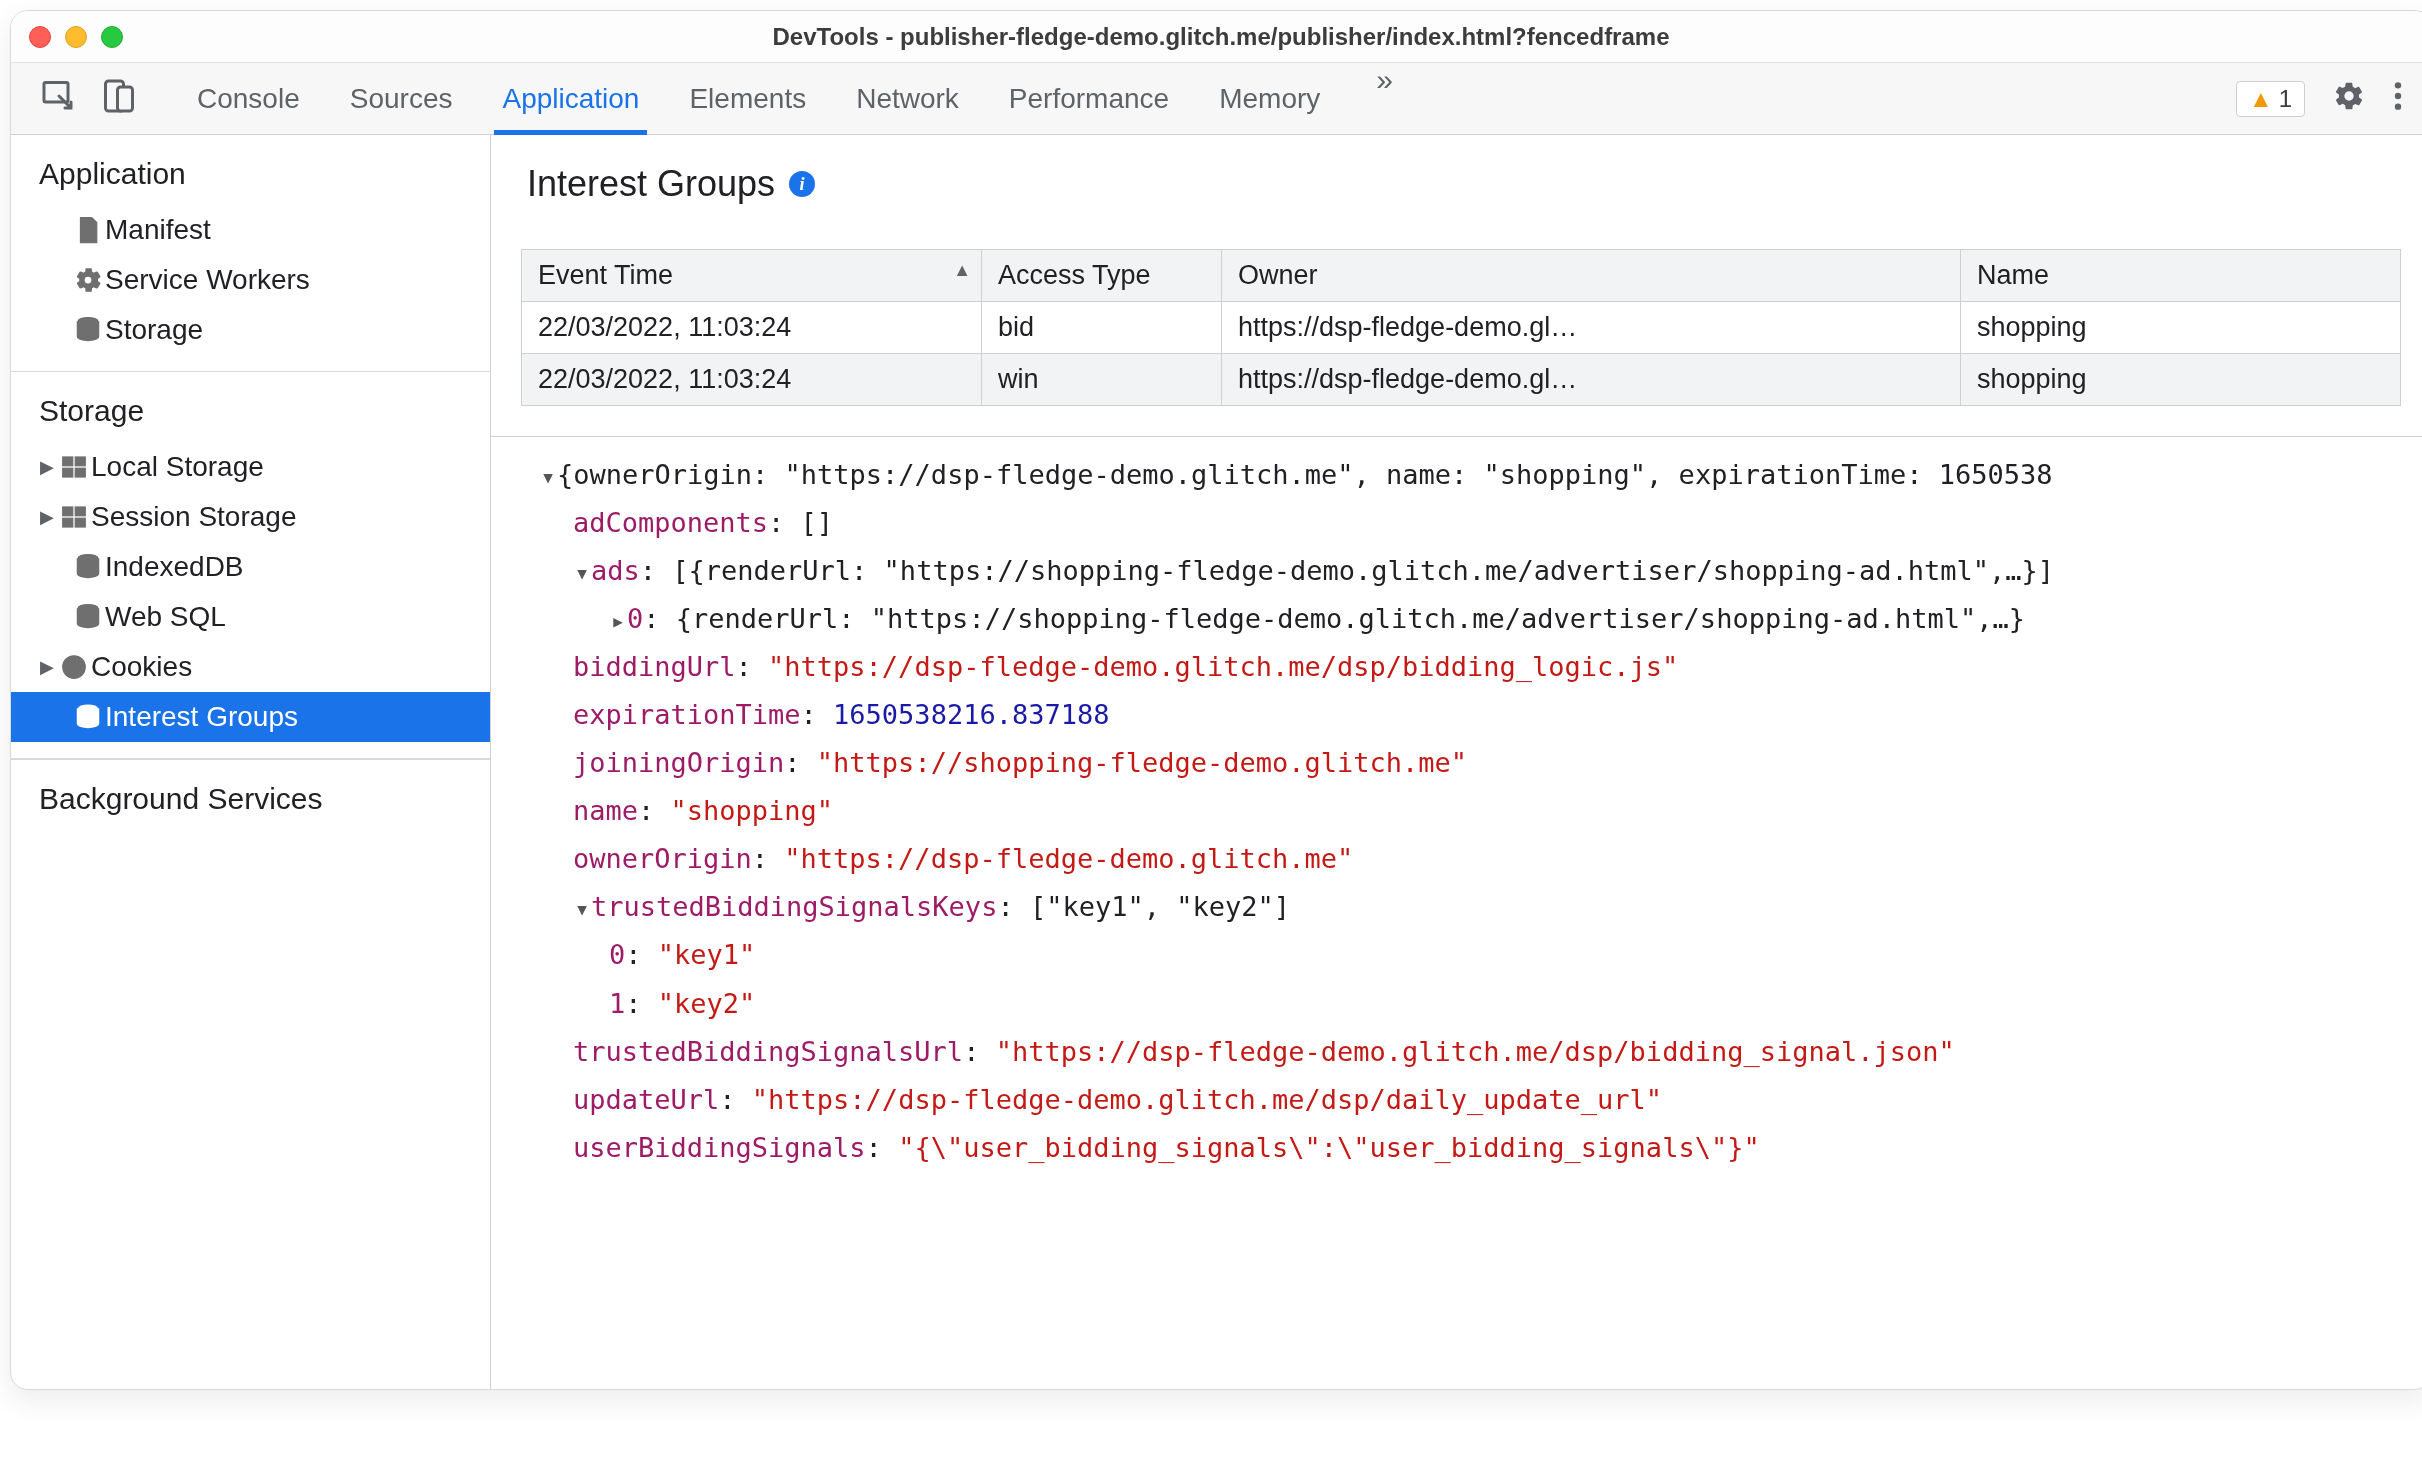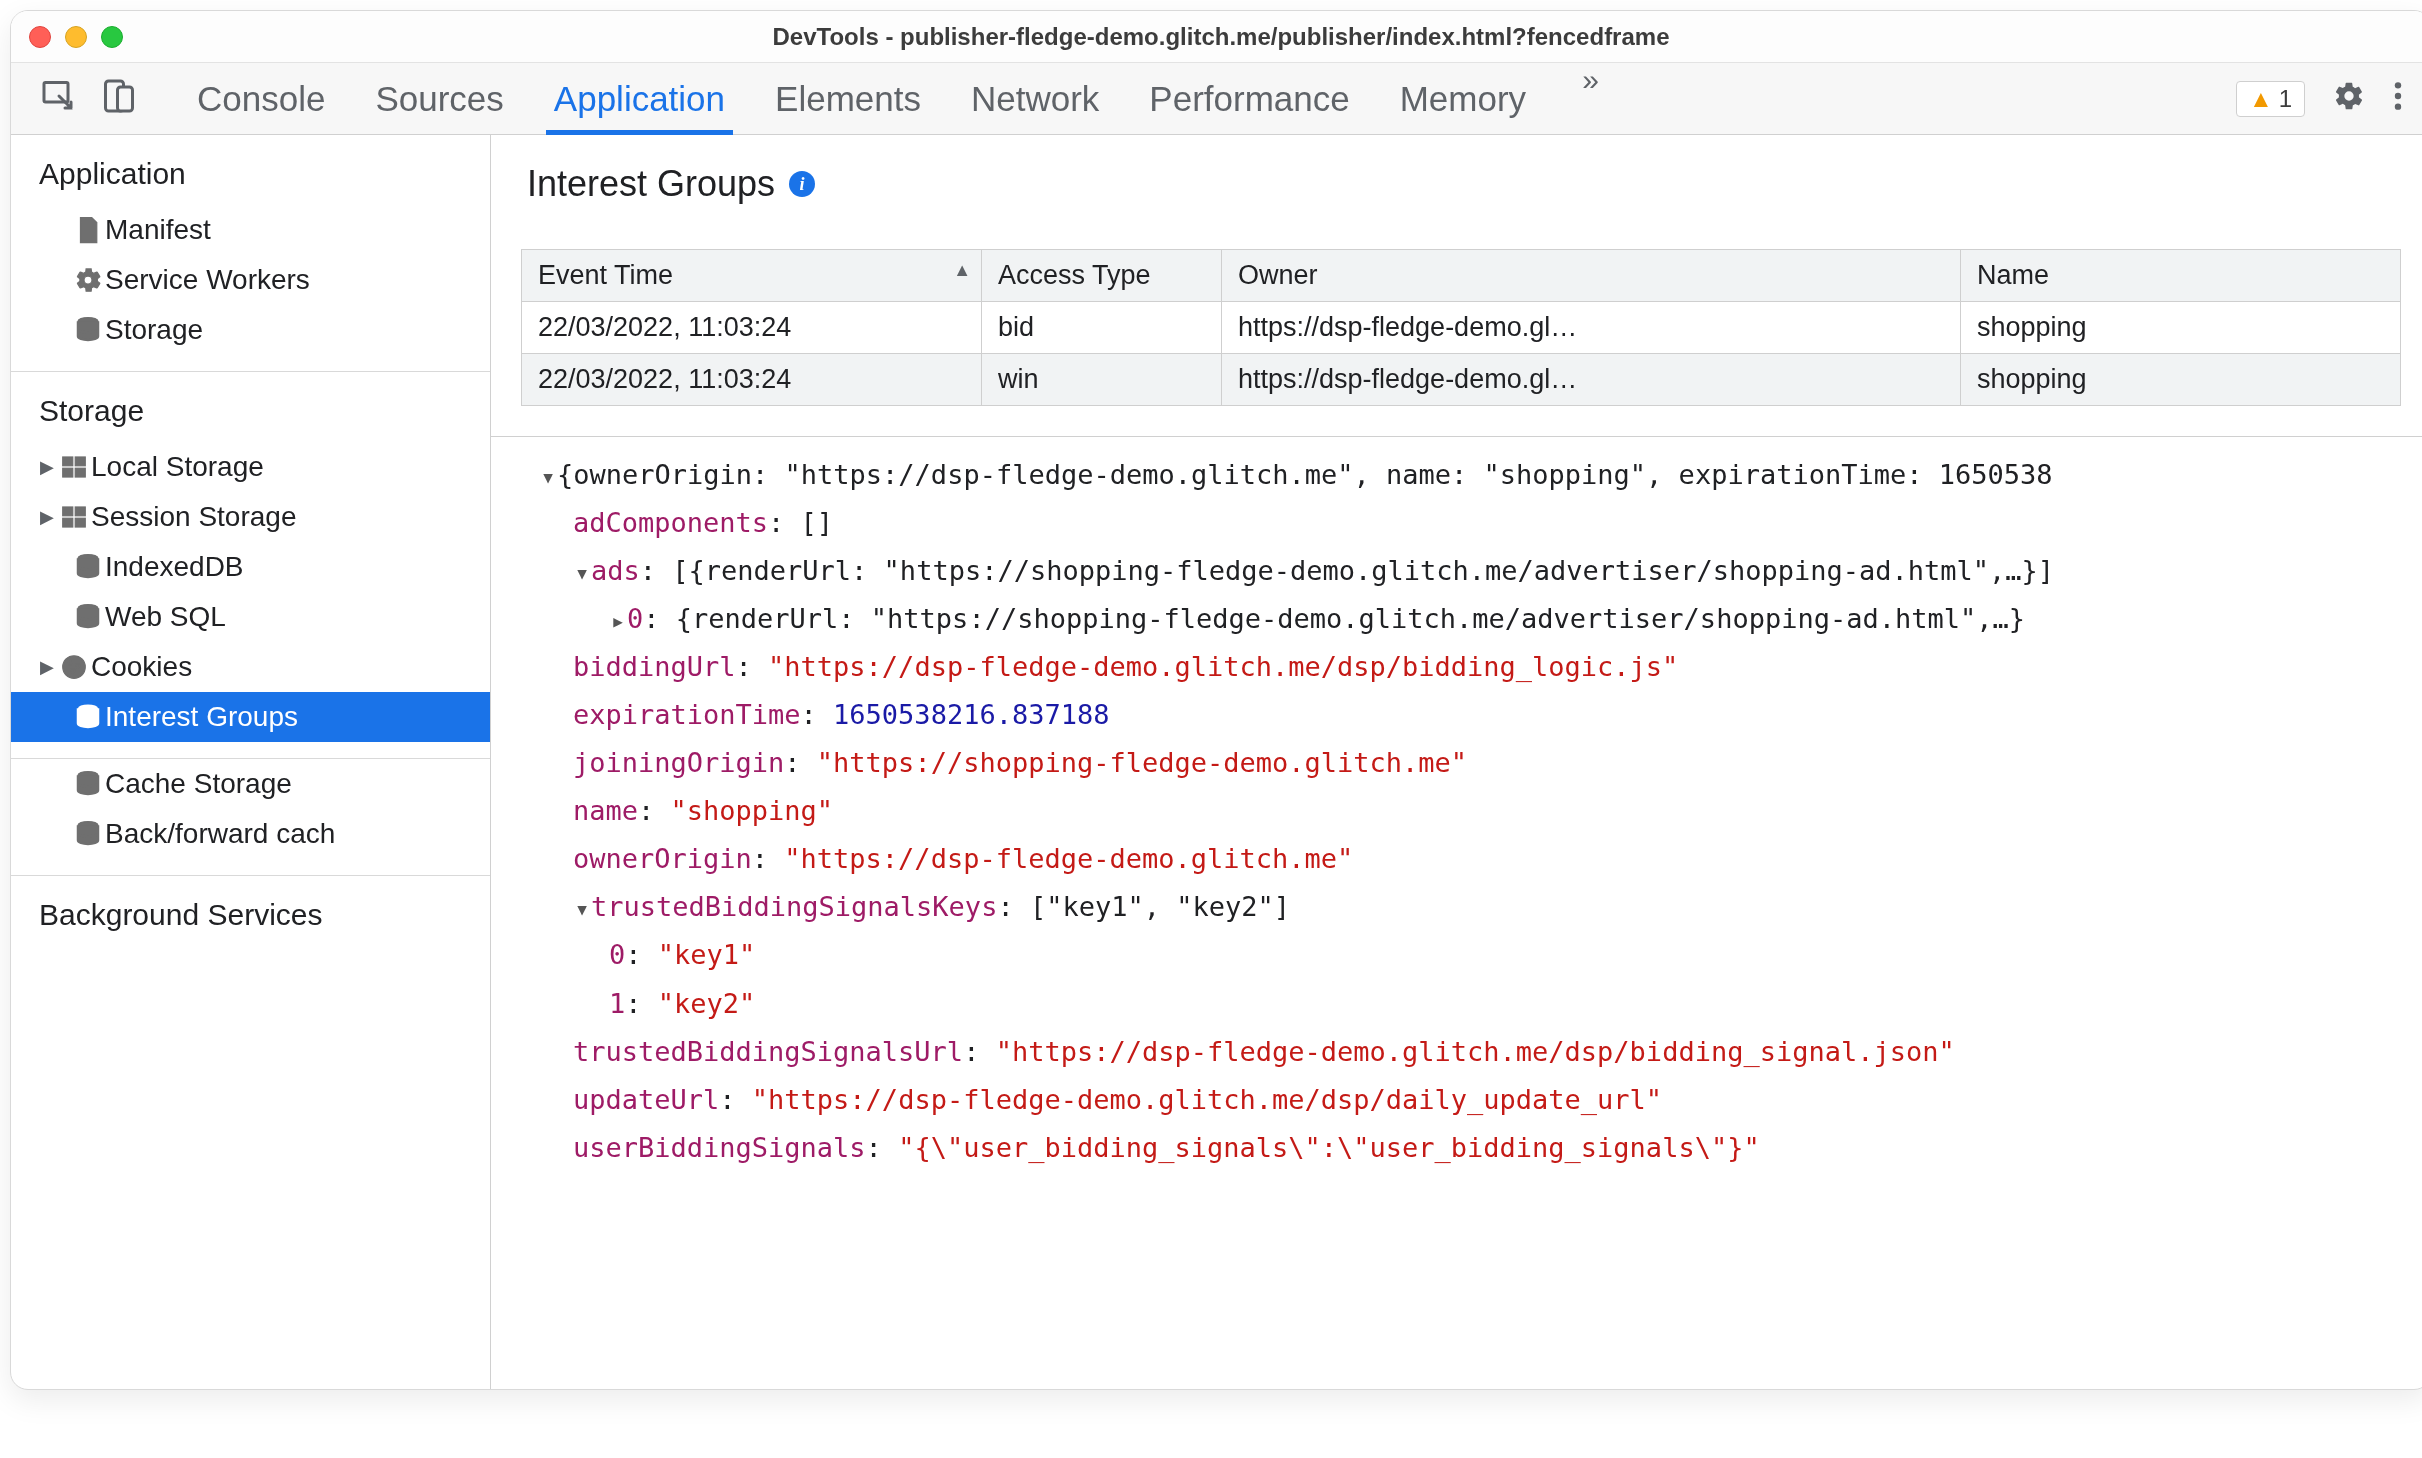--- a/index.html
+++ b/index.html
@@ -48,21 +48,21 @@
     display:flex;
     align-items:center;
     border-bottom: 1px solid #d0d0d0;
     padding: 0 10px 0 30px;
     gap: 10px;
     background:#f7f7f7;
   }
   .ts-left { display:flex; align-items:center; gap: 24px; margin-right: 50px;}
   .ts-left svg { width:36px; height:36px; }
   .tabs { display:flex; align-items:stretch; height:100%; gap: 50px; flex:1; }
-  .tab { display:flex; align-items:center; font-size:35px; color:#5f6368; cursor:pointer; position:relative;}
+  .tab { display:flex; align-items:center; font-size:28px; color:#5f6368; cursor:pointer; position:relative;}
   .tab.active { color:#1a73e8; }
   .tab.active::after { content:""; position:absolute; left:-8px; right:-8px; bottom:-1px; height:5px; background:#1a73e8;}
   .ts-right { display:flex; align-items:center; gap:28px; padding-right:18px;}
   .warnbadge { border:1px solid #cfcfcf; border-radius:4px; padding:3px 12px; display:flex; align-items:center; gap:6px; font-size:24px; color:#3c3c3c; background:#fff;}
   .warnbadge .tri { color:#f29900; font-size:24px; }
   .gear, .kebab, .moretabs { color:#5f6368; cursor:pointer; }
   .moretabs { font-size:30px; padding:0 6px;}
   
   .main { flex:1; display:flex; min-height:0; }
   .sidebar {
@@ -296,40 +296,20 @@
               <svg viewBox="0 0 24 24" fill="#fff">
                 <ellipse cx="12" cy="5" rx="8" ry="3"></ellipse>
                 <path d="M4 5v6c0 1.7 3.6 3 8 3s8-1.3 8-3V5M4 11v6c0 1.7 3.6 3 8 3s8-1.3 8-3v-6" fill="none" stroke="#fff" stroke-width="2"></path>
               </svg>
             </span>
           <span>Interest Groups</span>
         </div>
       </div>
       <div class="hr"></div>
 
-      <div class="sec-items">
-        <div class="item">
-          <span class="icon gray">
-              <svg viewBox="0 0 24 24" fill="#6f6f6f">
-                <ellipse cx="12" cy="5" rx="8" ry="3"></ellipse>
-                <path d="M4 5v6c0 1.7 3.6 3 8 3s8-1.3 8-3V5M4 11v6c0 1.7 3.6 3 8 3s8-1.3 8-3v-6" fill="none" stroke="#6f6f6f" stroke-width="2"></path>
-              </svg>
-            </span>
-          <span>Cache Storage</span>
-        </div>
-        <div class="item" style="overflow:hidden;">
-          <span class="icon gray">
-              <svg viewBox="0 0 24 24" fill="#6f6f6f">
-                <ellipse cx="12" cy="5" rx="8" ry="3"></ellipse>
-                <path d="M4 5v6c0 1.7 3.6 3 8 3s8-1.3 8-3V5M4 11v6c0 1.7 3.6 3 8 3s8-1.3 8-3v-6" fill="none" stroke="#6f6f6f" stroke-width="2"></path>
-              </svg>
-            </span>
-          <span>Back/forward cach</span>
-        </div>
-      </div>
       <div class="hr"></div>
 
       <div class="sec-title">Background Services</div>
     </div>
 
     <div class="content">
       <div class="pane-head">
         <h1>Interest Groups</h1>
         <span class="info-icon">i</span>
       </div>

